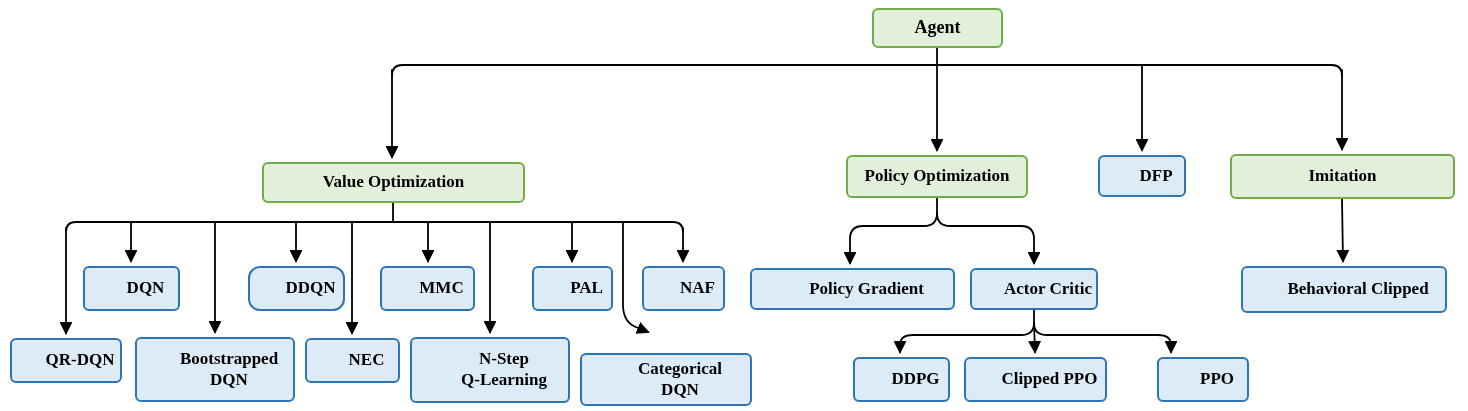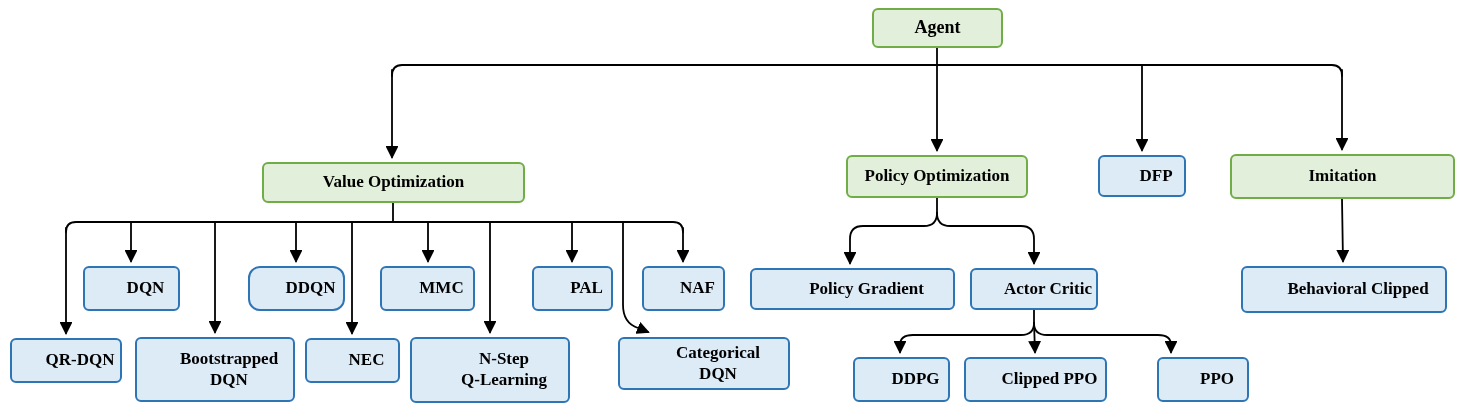--- a/index.html
+++ b/index.html
@@ -30,21 +30,21 @@
   #n-imitation{left:1230px;top:154px;width:225px;height:45px;}
   #n-dqn{left:83px;top:266px;width:97px;height:45px;}
   #n-ddqn{left:248px;top:266px;width:97px;height:45px;border-radius:12px;}
   #n-mmc{left:380px;top:266px;width:95px;height:45px;}
   #n-pal{left:532px;top:266px;width:81px;height:45px;}
   #n-naf{left:642px;top:266px;width:83px;height:45px;}
   #n-qr-dqn{left:10px;top:338px;width:112px;height:45px;}
   #n-bootstrapped-dqn{left:135px;top:337px;width:160px;height:65px;}
   #n-nec{left:305px;top:338px;width:95px;height:45px;}
   #n-n-step-q-learning{left:410px;top:337px;width:160px;height:66px;}
-  #n-categorical-dqn{left:580px;top:337px;width:172px;height:53px;margin-left:38px;}
+  #n-categorical-dqn{left:580px;top:353px;width:172px;height:53px;}
   #n-policy-gradient{left:750px;top:268px;width:205px;height:42px;}
   #n-actor-critic{left:970px;top:268px;width:128px;height:42px;}
   #n-ddpg{left:853px;top:357px;width:97px;height:45px;}
   #n-clipped-ppo{left:964px;top:357px;width:143px;height:45px;}
   #n-ppo{left:1125px;top:357px;width:92px;height:45px;margin-left:32px;}
   #n-behavioral-cloning{left:1241px;top:266px;width:206px;height:47px;}
   .wire{stroke:var(--line);stroke-width:1.8;fill:none;stroke-linecap:round;}
 </style>
 </head>
 <body>

